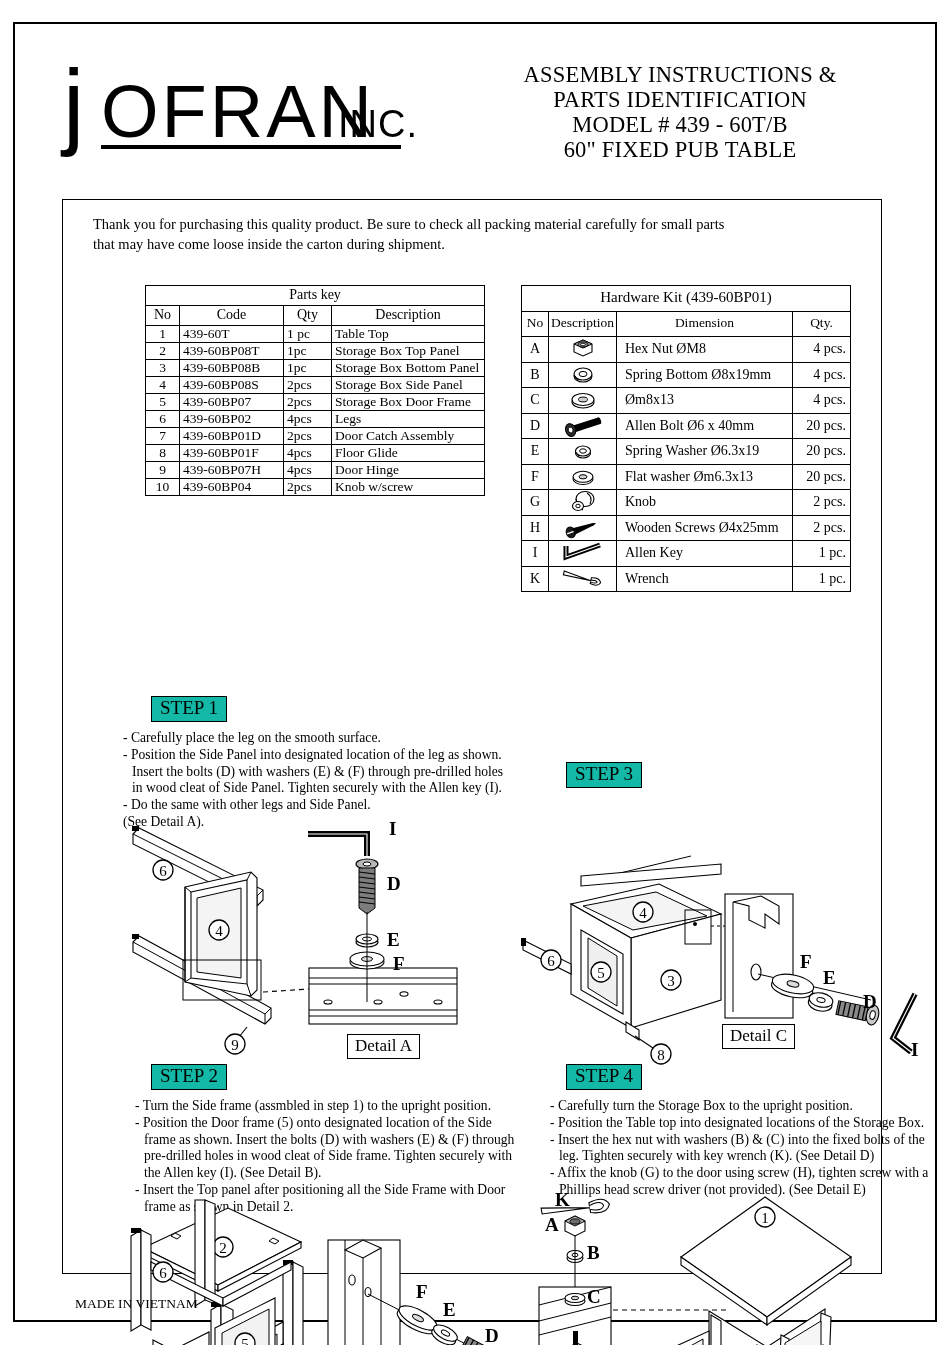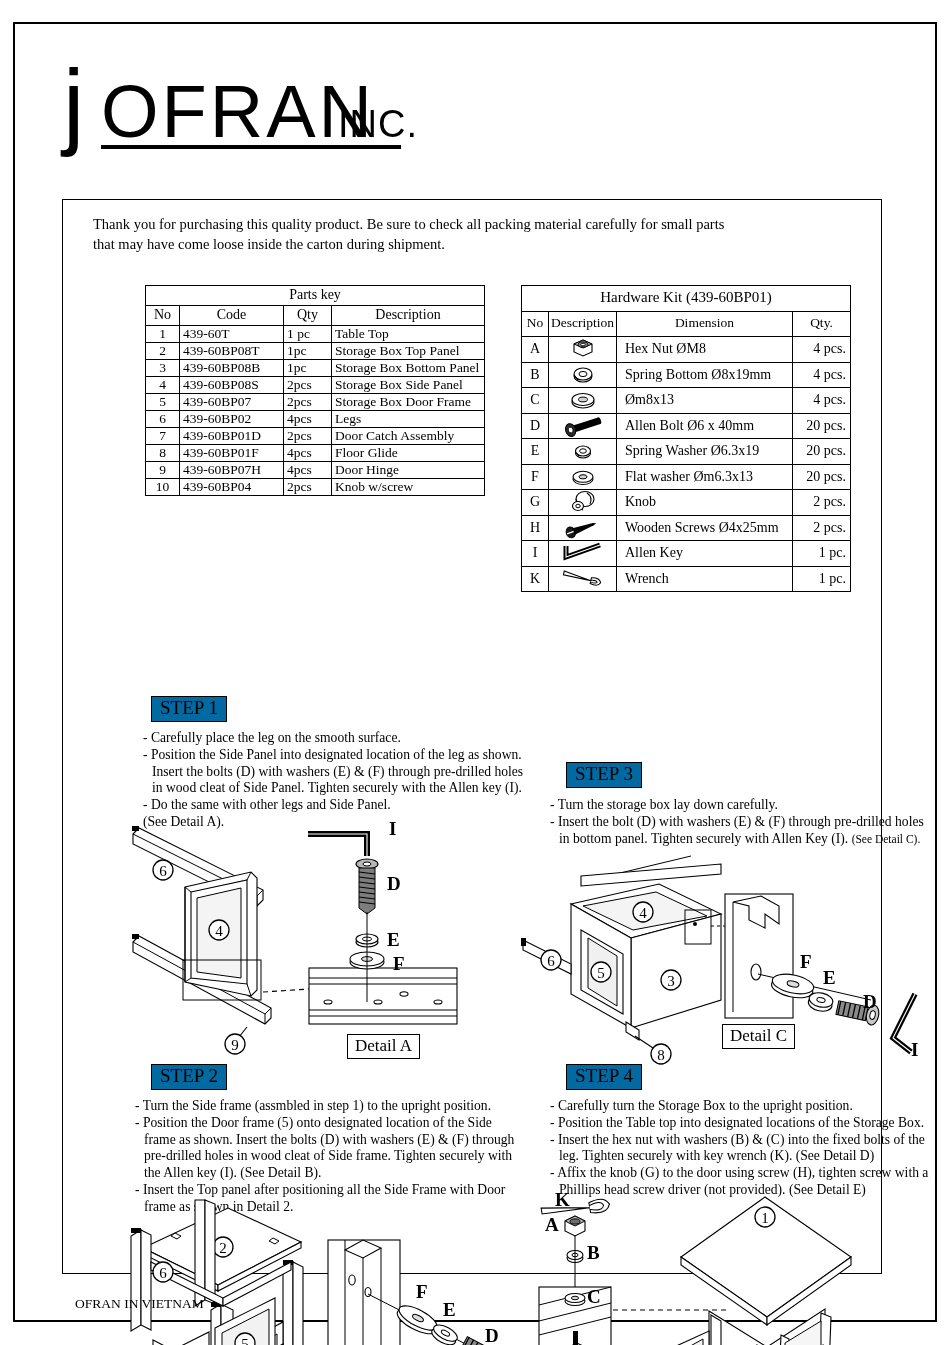--- a/index.html
+++ b/index.html
@@ -73,30 +73,30 @@
   .hk-dim { padding-left: 8px !important; font-size: 14px; }
   .hk-qty { width: 58px; text-align: right; font-size: 14px; }
   .hk-pic svg { display: inline-block; vertical-align: middle; }
 
   
   .step-badge {
     display: inline-block;
     border: 1.6px solid #000;
     padding: 0px 8px 2px;
     font-size: 19px;
-    background: #0369a1;
+    background: #14b8a6;
     line-height: 22px;
   }
   .step-text { font-size: 13.6px; line-height: 16.8px; }
   .step-text p { margin: 0; white-space: nowrap; }
   .step-text .ind { padding-left: 9px; }
   .sm { font-size: 11.5px; }
 
   #step1-badge { position: absolute; left: 88px; top: 496px; }
-  #step1-text  { position: absolute; left: 80px; top: 530px; width: 420px; }
+  #step1-text  { position: absolute; left: 60px; top: 530px; width: 420px; }
   #step2-badge { position: absolute; left: 88px; top: 864px; }
   #step2-text  { position: absolute; left: 72px; top: 898px; width: 430px; }
   #step3-badge { position: absolute; left: 503px; top: 562px; }
   #step3-text  { position: absolute; left: 487px; top: 597px; width: 390px; }
   #step4-badge { position: absolute; left: 503px; top: 864px; }
   #step4-text  { position: absolute; left: 487px; top: 898px; width: 400px; }
 
   
   .dia { position: absolute; }
   #dia-step1 { left: 60px; top: 612px; }
@@ -134,20 +134,26 @@
 <div class="page-border">
 
   <div class="header">
     <div class="logo">
       <svg width="370" height="100" viewBox="0 0 370 100">
         <text x="0" y="78" font-family="Liberation Sans, sans-serif" font-size="96" fill="#000">j</text>
         <text x="38" y="78" font-family="Liberation Sans, sans-serif" font-size="74" fill="#000" letter-spacing="3">OFRAN</text>
         <text x="275" y="78" font-family="Liberation Sans, sans-serif" font-size="38" fill="#000" letter-spacing="1">INC.</text>
         <rect x="38" y="86" width="300" height="4" fill="#000"></rect>
       </svg>
+    </div>
+    <div class="title-block">
+      <div>ASSEMBLY INSTRUCTIONS &amp;</div>
+      <div>PARTS IDENTIFICATION</div>
+      <div>MODEL # 439 - 60T/B</div>
+      <div>60" FIXED PUB TABLE</div>
     </div>
   </div>
 
   <div class="content">
 
     <div class="intro">
       <div>Thank you for purchasing this quality product. Be sure to check all packing material carefully for small parts</div>
       <div>that may have come loose inside the carton during shipment.</div>
     </div>
 
@@ -616,25 +622,20 @@
       <span class="callout-letter" style="left:293px; top:82px;">F</span>
       <span class="callout-letter" style="left:320px; top:100px;">E</span>
       <span class="callout-letter" style="left:362px; top:126px;">D</span>
       
       
     </div>
 
     <div id="step3-badge">
       <span class="step-badge">STEP 3</span>
     </div>
-    <div id="step3-text" class="step-text">
-      <p>- Turn the storage box lay down carefully.</p>
-      <p>- Insert the bolt (D) with washers (E) &amp; (F) through pre-drilled holes</p>
-      <p class="ind"><span>in bottom panel. Tighten securely with Allen Key (I).</span> <span class="sm">(See Detail C).</span></p>
-    </div>
 
     <div id="dia-step3" class="dia">
       <svg width="420" height="195" viewBox="0 0 420 195">
 
         <path d="M80 8 L180 -16" class="ln"></path>
 
         <g>
           <path d="M70 4 L210 -8 L210 2 L70 14 Z" class="wd"></path>
         </g>
 
@@ -830,14 +831,14 @@
       <span class="callout-letter" style="left:54px; top:58px;">B</span>
       <span class="callout-letter" style="left:54px; top:102px;">C</span>
       
       
       
       
     </div>
 
   </div>
 
-  <div class="footer">OFRAN  IN VIETNAM</div>
+  <div class="footer">MADE  IN VIETNAM</div>
 </div>
 
 </body></html>

